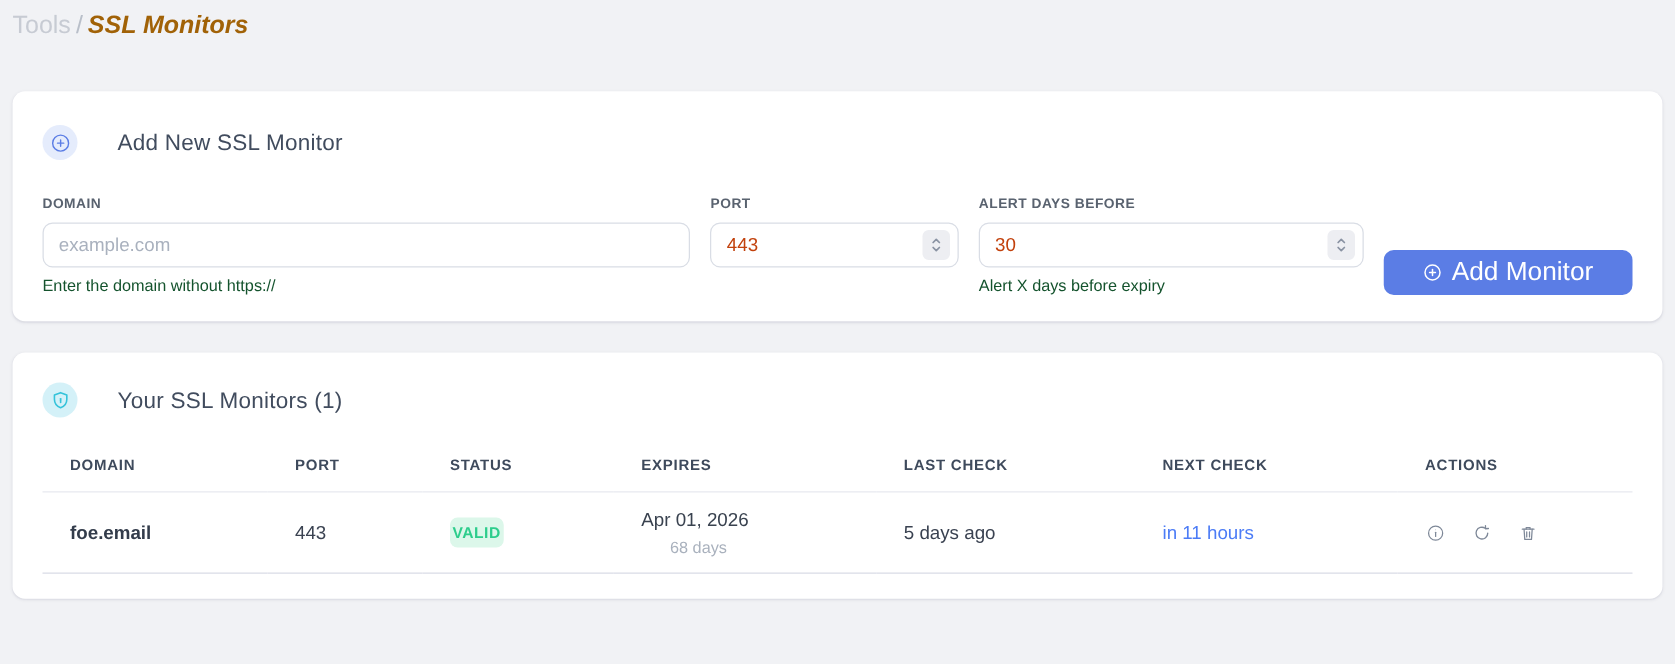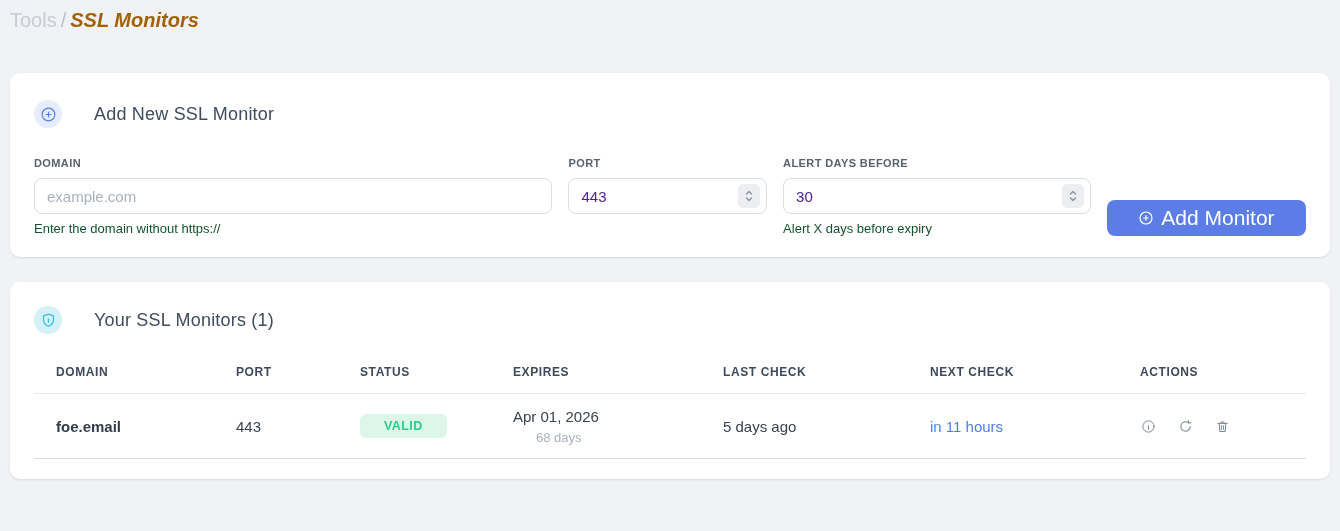--- a/index.html
+++ b/index.html
@@ -42,21 +42,21 @@
   .field label {
     display:block; font-size:11px; font-weight:600; letter-spacing:.4px;
     color:#59626f; margin-bottom:8px; height:13px;
   }
   .field-domain { width:522px; }
   .field-port { width:200px; }
   .field-alert { width:310px; }
   .input-wrap { position:relative; }
   .field input {
     width:100%; height:36px; border:1px solid #d9dde5; border-radius:8px;
-    padding:16px 12px; font-size:15px; color:#4c1d95; background:#fff; outline:none;
+    padding:16px 12px; font-size:15px; color:#c2410c; background:#fff; outline:none;
     font-family:"Liberation Sans", sans-serif;
   }
   .field input.with-spin { padding-right:40px; }
   .field input::placeholder { color:#a9b1be; }
   .helper { margin-top:7px; font-size:13px; line-height:15px; color:#14532d; }
   .spinner {
     position:absolute; right:7px; top:50%; transform:translateY(-50%);
     width:22px; height:24px; background:#edeef2; border-radius:5px;
     display:flex; align-items:center; justify-content:center; color:#8a93a3;
     cursor:default;
@@ -78,21 +78,21 @@
     color:#3e4a5c; padding:0 0 14px 22px; border-bottom:1px solid #e7e9f0;
   }
   .monitors-table td {
     padding:0 0 0 22px; height:65px; vertical-align:middle;
     border-bottom:1px solid #d9dbe6; font-size:15px; color:#3a4251;
   }
   td.cell-domain { font-weight:700; color:#333c4b; }
   .badge {
     display:inline-block; background:#dcf7ea; color:#2dcd8c;
     font-size:12.5px; font-weight:600; letter-spacing:.4px;
-    padding:5px 24px; border-radius:6px;text-align:right;
+    padding:5px 2px; border-radius:6px;text-align:right;
   }
   .exp-date { font-size:15px; color:#39424f; }
   .exp-days { font-size:13px; color:#a9b1bd; margin-top:5px;margin-left:23px; }
   td.cell-next { color:#4c7cf6; }
   .actions-cell { white-space:nowrap; }
   .icon-btn {
     background:none; border:none; padding:0; margin:0 8px 0 0;
     width:17px; height:17px; color:#7e8898; cursor:pointer; vertical-align:middle;
     display:inline-flex; align-items:center; justify-content:center;
   }

